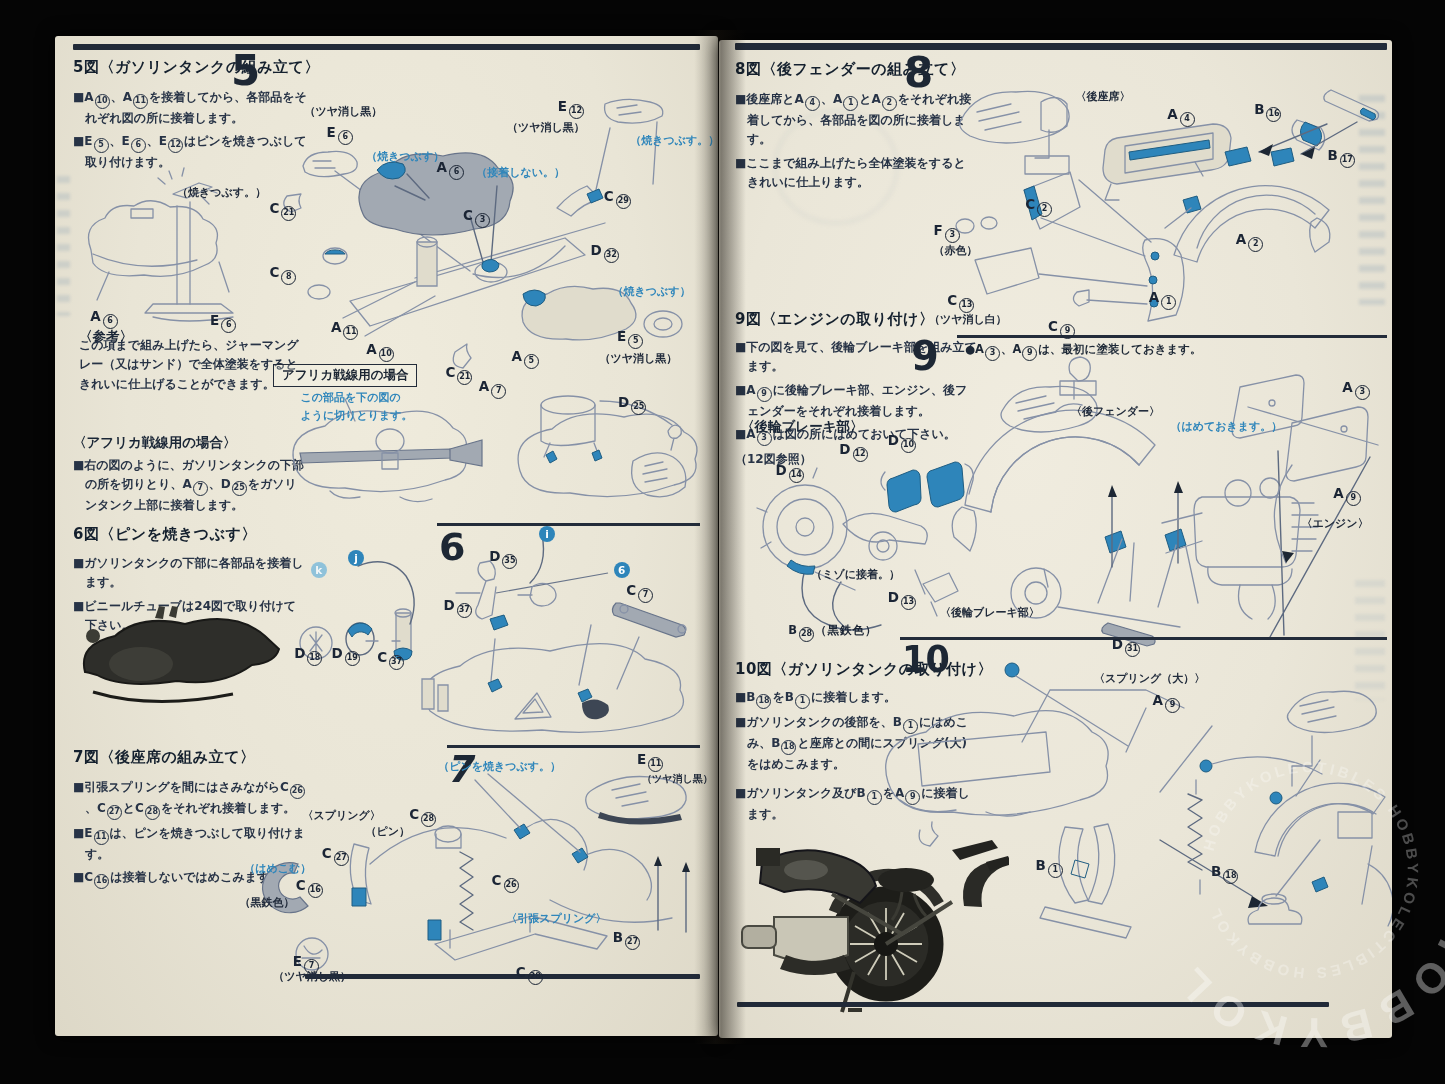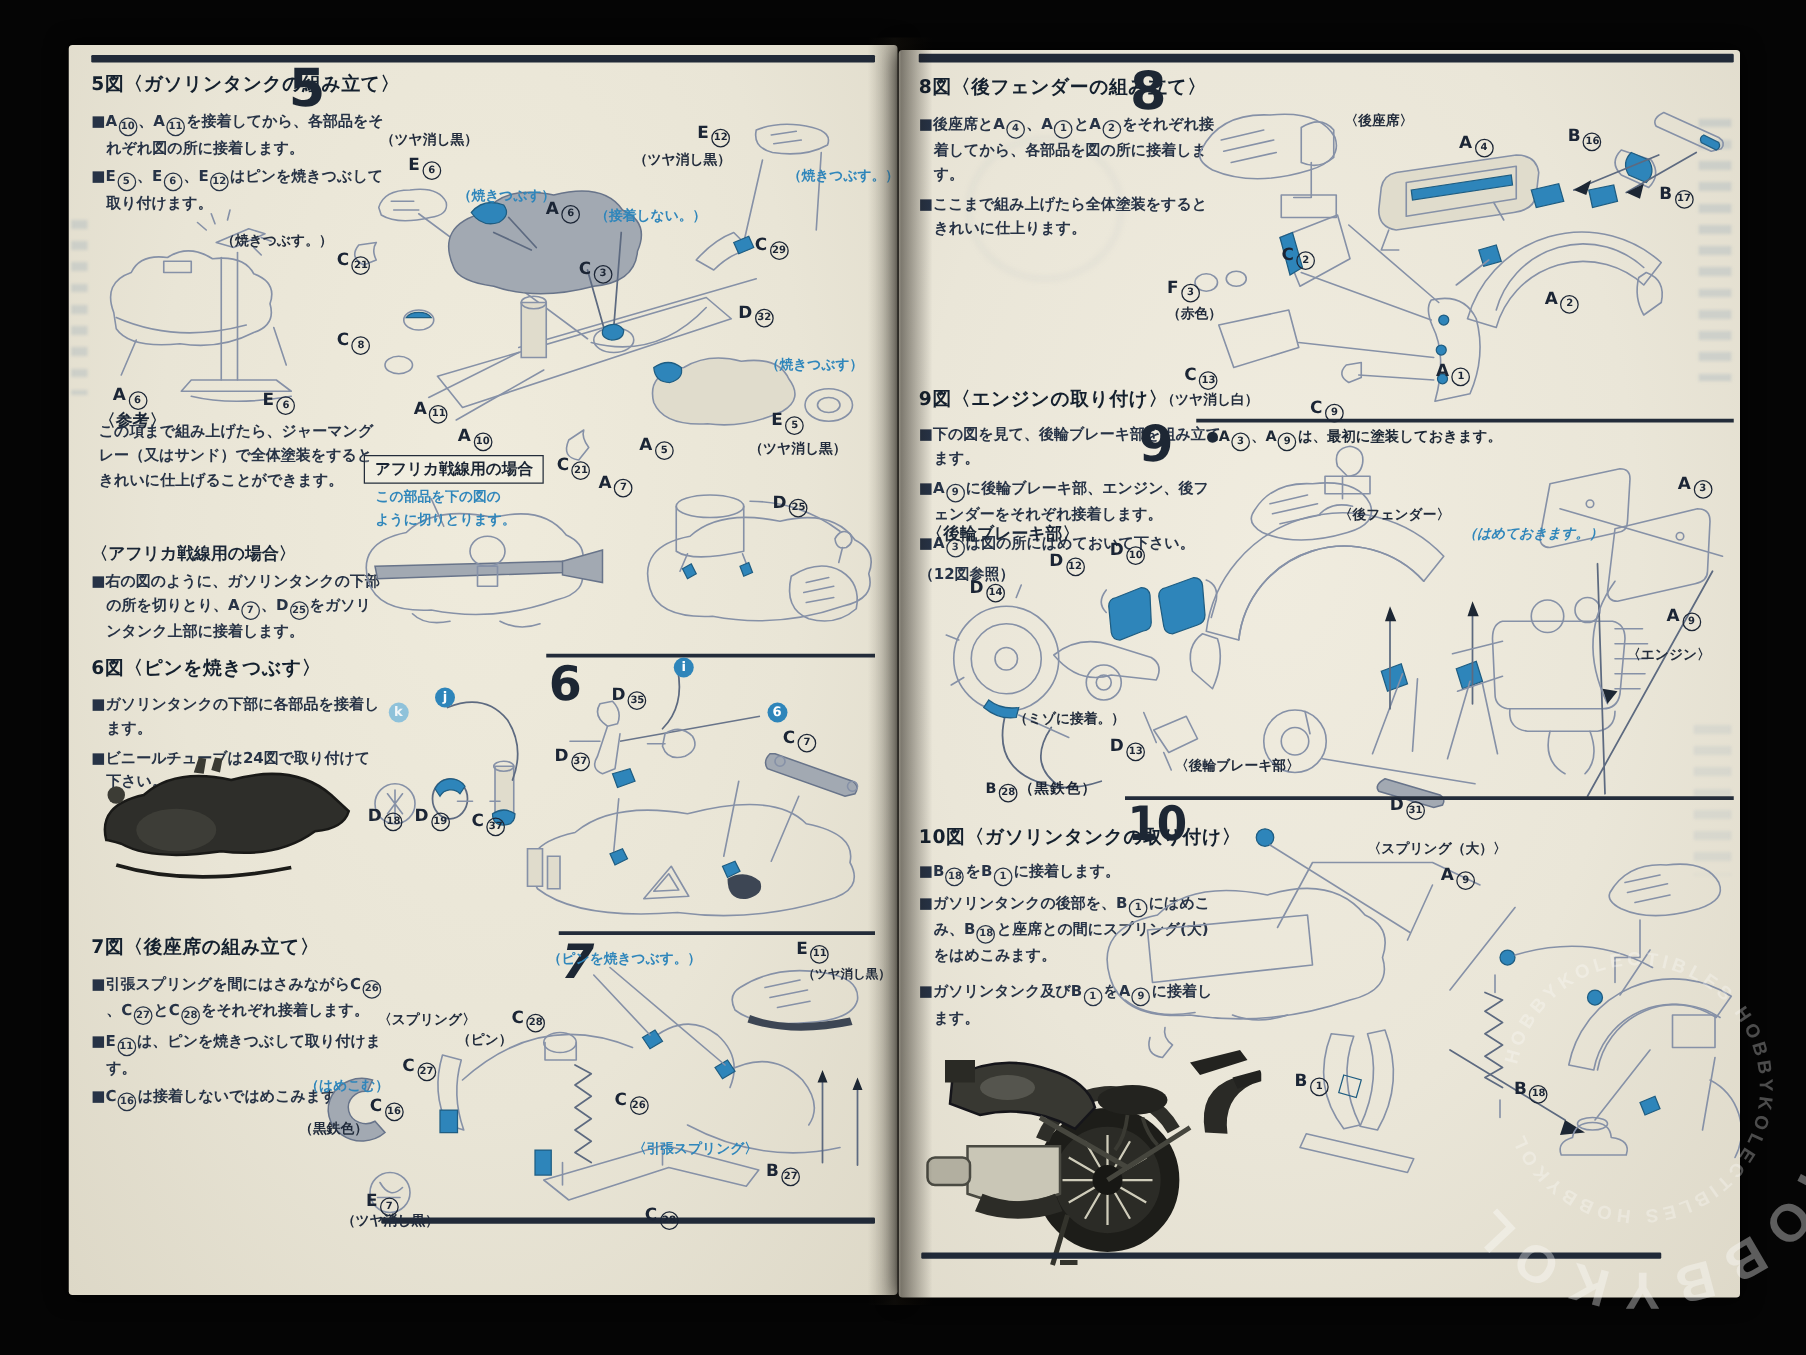--- a/index.html
+++ b/index.html
@@ -147,21 +147,21 @@
         <span class="dlabel part" style="left: 1%; top: 62%;">C<span class="circ">8</span></span>
         <span class="dlabel part" style="left: 15%; top: 79%;">A<span class="circ">11</span></span>
         <span class="dlabel part" style="left: 23%; top: 86%;">A<span class="circ">10</span></span>
         <span class="dlabel part" style="left: 41%; top: 93%;">C<span class="circ">21</span></span>
         <span class="dlabel part" style="left: 56%; top: 88%;">A<span class="circ">5</span></span>
         <span class="dlabel blue" style="left: 79%; top: 68%;">（焼きつぶす）</span>
         <span class="dlabel part" style="left: 80%; top: 82%;">E<span class="circ">5</span></span>
         <span class="dlabel note" style="left: 76%; top: 89%;">（ツヤ消し黒）</span>
       </div>
 
-    <div class="boxlabel" style="left:236px;top:328px;">アフリカ戦線用の場合</div>
+    <div class="boxlabel" style="left:218px;top:328px;">アフリカ戦線用の場合</div>
     <div class="diagram" style="left:215px;top:335px;width:435px;height:175px;">
       <svg viewBox="0 0 435 175">
         <path class="art" d="M25,95 q-10,-32 30,-40 q22,-22 70,-12 q40,-10 58,14 q18,8 12,26 q6,20 -20,26 q-50,18 -100,8 q-42,2 -50,-22 z"></path>
         <path class="gray" d="M30,82 l150,-4 l2,9 l-150,5 z"></path>
         <path class="gray" d="M180,78 l32,-9 v26 l-32,-6 z"></path>
         <ellipse class="art" cx="120" cy="70" rx="14" ry="12"></ellipse>
           <path class="art" d="M112,82 h16 v16 h-16 z"></path>
         <path class="art" d="M60,120 q10,10 30,6 m40,0 q15,8 32,2"></path>
         <path class="art" d="M250,100 q-10,-34 32,-42 q24,-22 72,-12 q42,-10 60,15 q18,9 11,27 q6,20 -21,26 q-52,18 -104,8 q-43,2 -50,-22 z"></path>
         <ellipse class="art" cx="298" cy="34" rx="27" ry="9"></ellipse>
@@ -417,21 +417,21 @@
         <path class="art" d="M300,42 l56,-12 q8,0 8,8 l-2,34 q0,8 -8,9 l-54,12 q-8,0 -8,-8 z"></path>
         <path class="art" d="M308,62 L438,100"></path>
         <circle class="art" cx="332" cy="58" r="3"></circle>
           <circle class="art" cx="404" cy="84" r="3"></circle>
         <path class="gray" d="M168,278 l44,13 q5,3 2,8 l-7,2 l-44,-13 q-4,-5 5,-10 z"></path>
         <circle class="art" cx="96" cy="248" r="25"></circle>
           <circle class="art" cx="96" cy="248" r="11"></circle>
         <path class="art" d="M118,262 L240,282 m-132,-40 L104,224"></path>
       </svg>
     <span class="dlabel note" style="left: 29%; top: 19%;">〈後フェンダー〉</span>
-        <span class="dlabel blue" style="left: 51%; top: 24%; font-style: italic;">（はめておきます。）</span>
+        <span class="dlabel blue" style="left: 51%; top: 24%;">（はめておきます。）</span>
         <span class="dlabel part" style="left: 89%; top: 11%;">A<span class="circ">3</span></span>
         <span class="dlabel part" style="left: 87%; top: 45%;">A<span class="circ">9</span></span>
         <span class="dlabel note" style="left: 80%; top: 55%;">〈エンジン〉</span>
         <span class="dlabel note" style="left: 0%; top: 84%;">〈後輪ブレーキ部〉</span>
         <span class="dlabel part" style="left: 38%; top: 94%;">D<span class="circ">31</span></span>
       </div>
 
     <div class="numrule" style="left:181px;top:597px;width:487px;"></div>
     <div class="sec-title" style="left:16px;top:620px;">10図〈ガソリンタンクの取り付け〉</div>
     <div class="bignum" style="left:183px;top:600px;font-size:38px;transform:scaleX(.92);transform-origin:left;">10</div>

